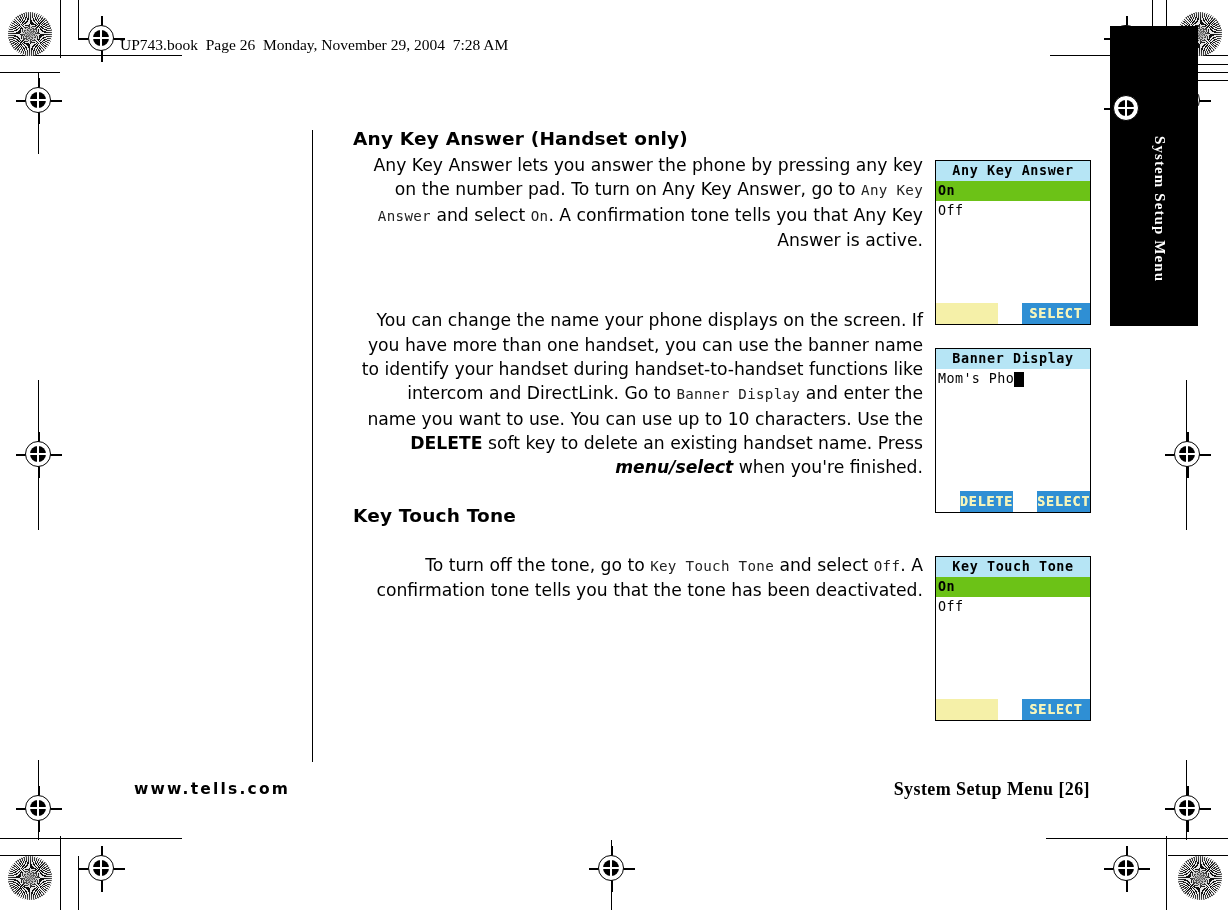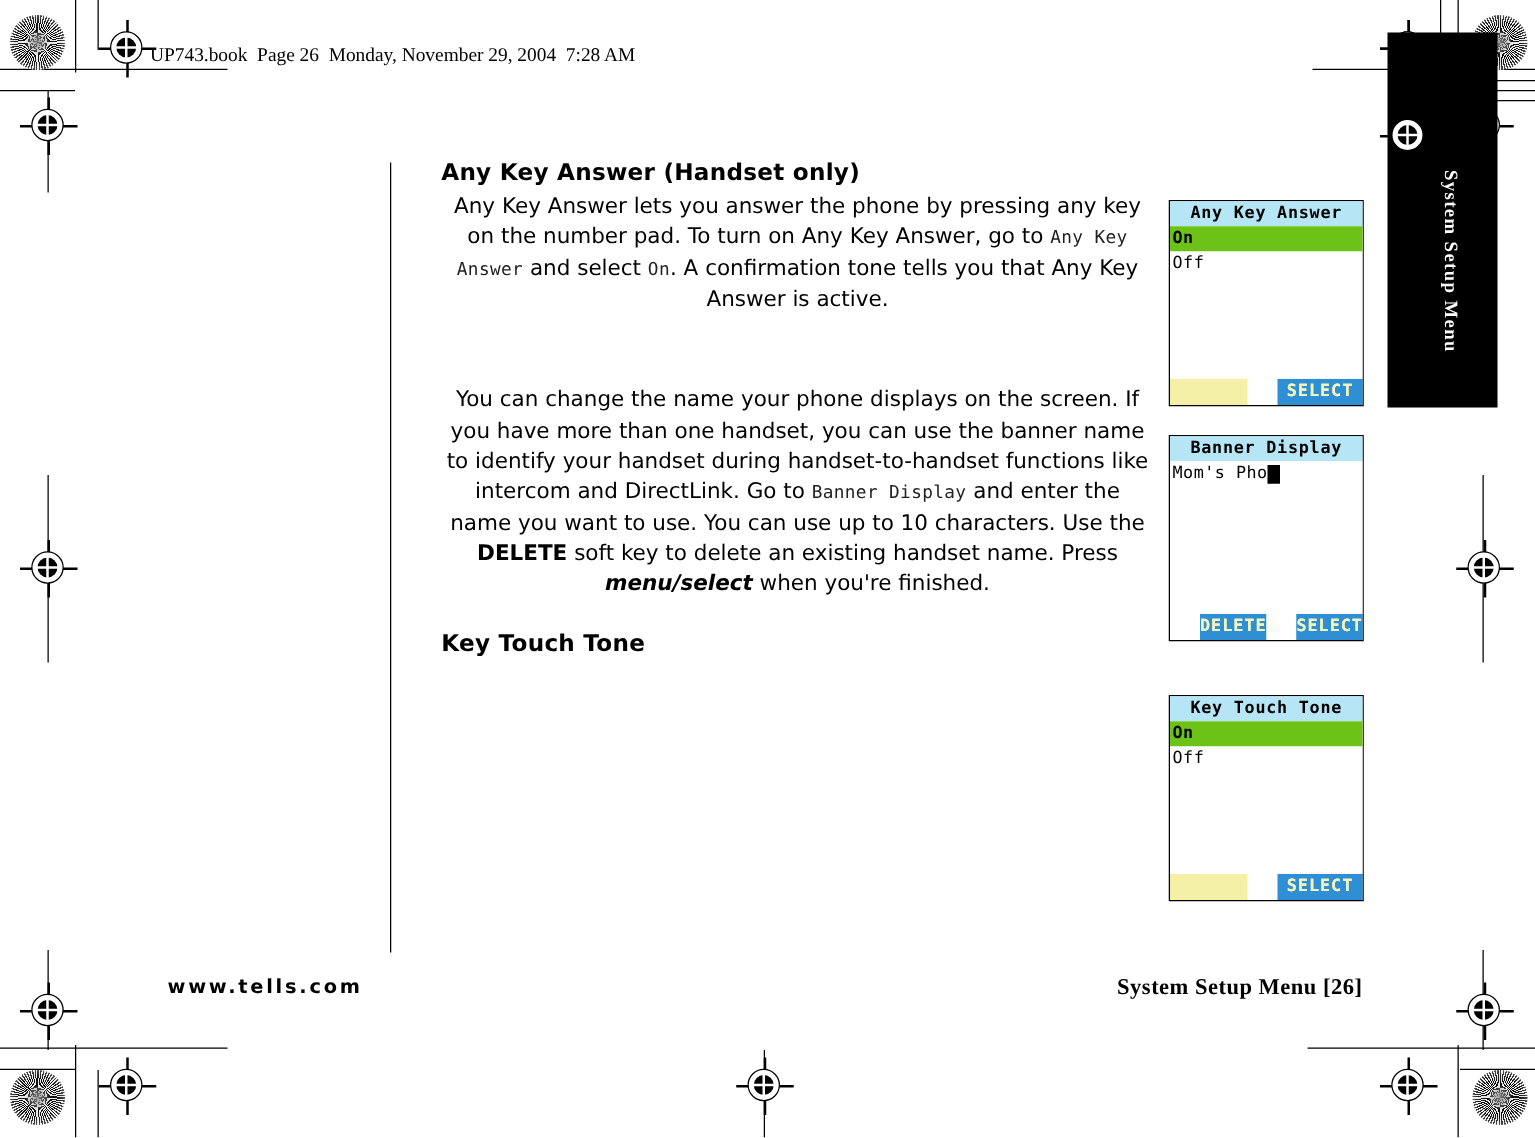--- a/index.html
+++ b/index.html
@@ -118,21 +118,21 @@
     letter-spacing: 0.2px;
     margin: 0 0 3px 0;
     line-height: 1.2;
   }
   .para {
     font-family: "DejaVu Sans", sans-serif;
     font-size: 17.2px;
     line-height: 24.3px;
     color: #000;
     margin: 0;
-    text-align: center;
+    text-align: right;
   }
   .ui {
     font-family: "DejaVu Sans Mono", monospace;
     font-size: 14.2px;
     letter-spacing: 0.3px;
     color: #222;
   }
   .b { font-weight: bold; }
   .bi { font-weight: bold; font-style: italic; }
 
@@ -393,20 +393,23 @@
   <p class="para">
     <span>You can change the name your phone displays on the screen. If you have more than one handset, you can use the banner name to identify your handset during handset-to-handset functions like intercom and DirectLink. Go to </span><span class="ui">Banner Display</span><span> and enter the name you want to use. You can use up to 10 characters. Use the </span><span class="b">DELETE</span><span> soft key to delete an existing handset name. Press </span><span class="bi">menu/select</span><span> when you're finished.</span>
   </p>
 
   <div class="gap-md"></div>
 
   <h2 class="sec-title">Key Touch Tone</h2>
 
   <div class="gap-sm"></div>
 
+  <p class="para">
+    <span>To turn off the tone, go to </span><span class="ui">Key Touch Tone</span><span> and select </span><span class="ui">Off</span><span>. A confirmation tone tells you that the tone has been deactivated.</span>
+  </p>
 </div>
 
 <div class="lcd" style="left:935px; top:160px;">
   <div class="lcd-title" style="background: rgb(182, 229, 245);">Any Key Answer</div>
   <div class="lcd-body">
     <div class="lcd-row sel" style="background: rgb(108, 194, 23);">On</div>
     <div class="lcd-row">Off</div>
   </div>
   <div class="lcd-soft">
     <div class="soft blank" style="background: rgb(245, 240, 168);"></div>

